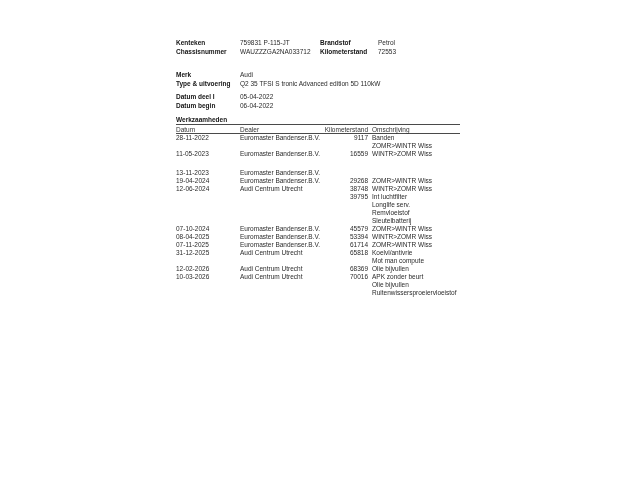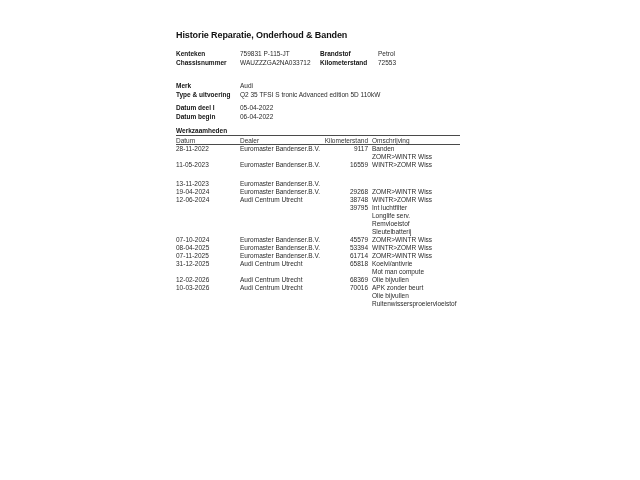--- a/index.html
+++ b/index.html
@@ -39,21 +39,20 @@
   .c-km { text-align:right; }
   .c-oms { padding-left:4px; }
   .c-datum, .c-dealer { overflow:visible; }
 </style>
 </head>
 <body>
 
 <div class="page">
   <div class="content">
 
-    <div class="title">Historie Reparatie, Onderhoud &amp; Banden</div>
 
     <div class="info-grid info1">
       <div class="lbl">Kenteken</div>
       <div class="val">759831 P-115-JT</div>
       <div class="lbl">Brandstof</div>
       <div class="val">Petrol</div>
       <div class="lbl">Chassisnummer</div>
       <div class="val">WAUZZZGA2NA033712</div>
       <div class="lbl">Kilometerstand</div>
       <div class="val">72553</div>

